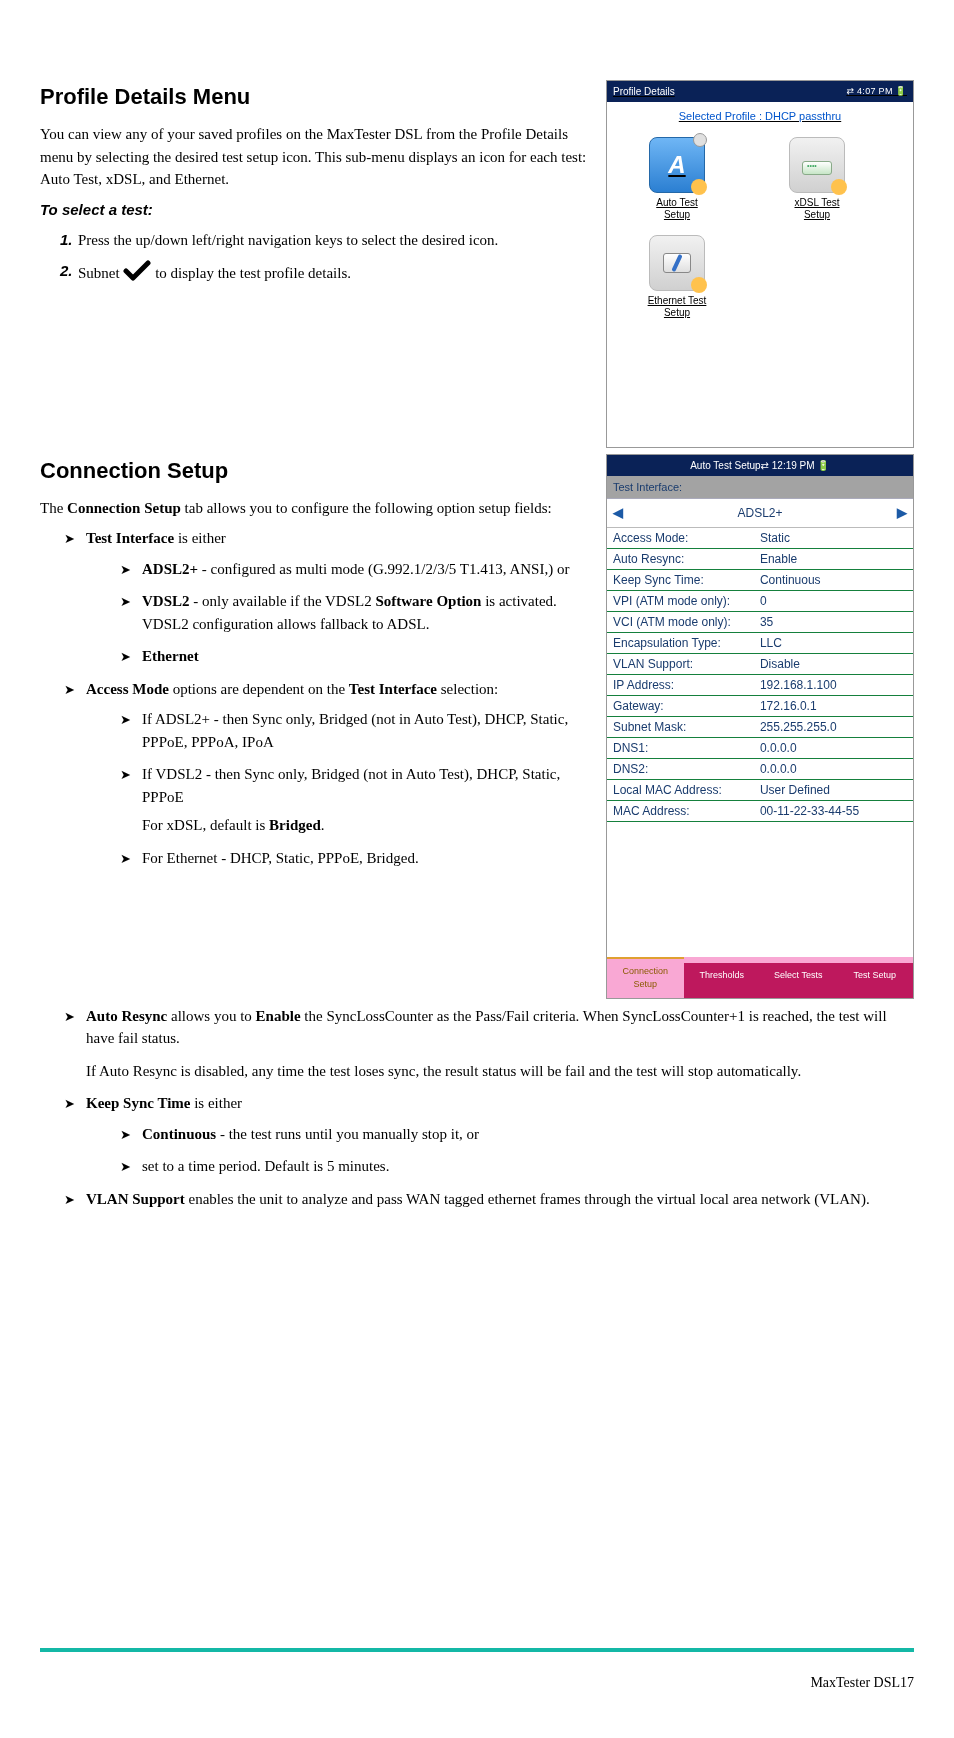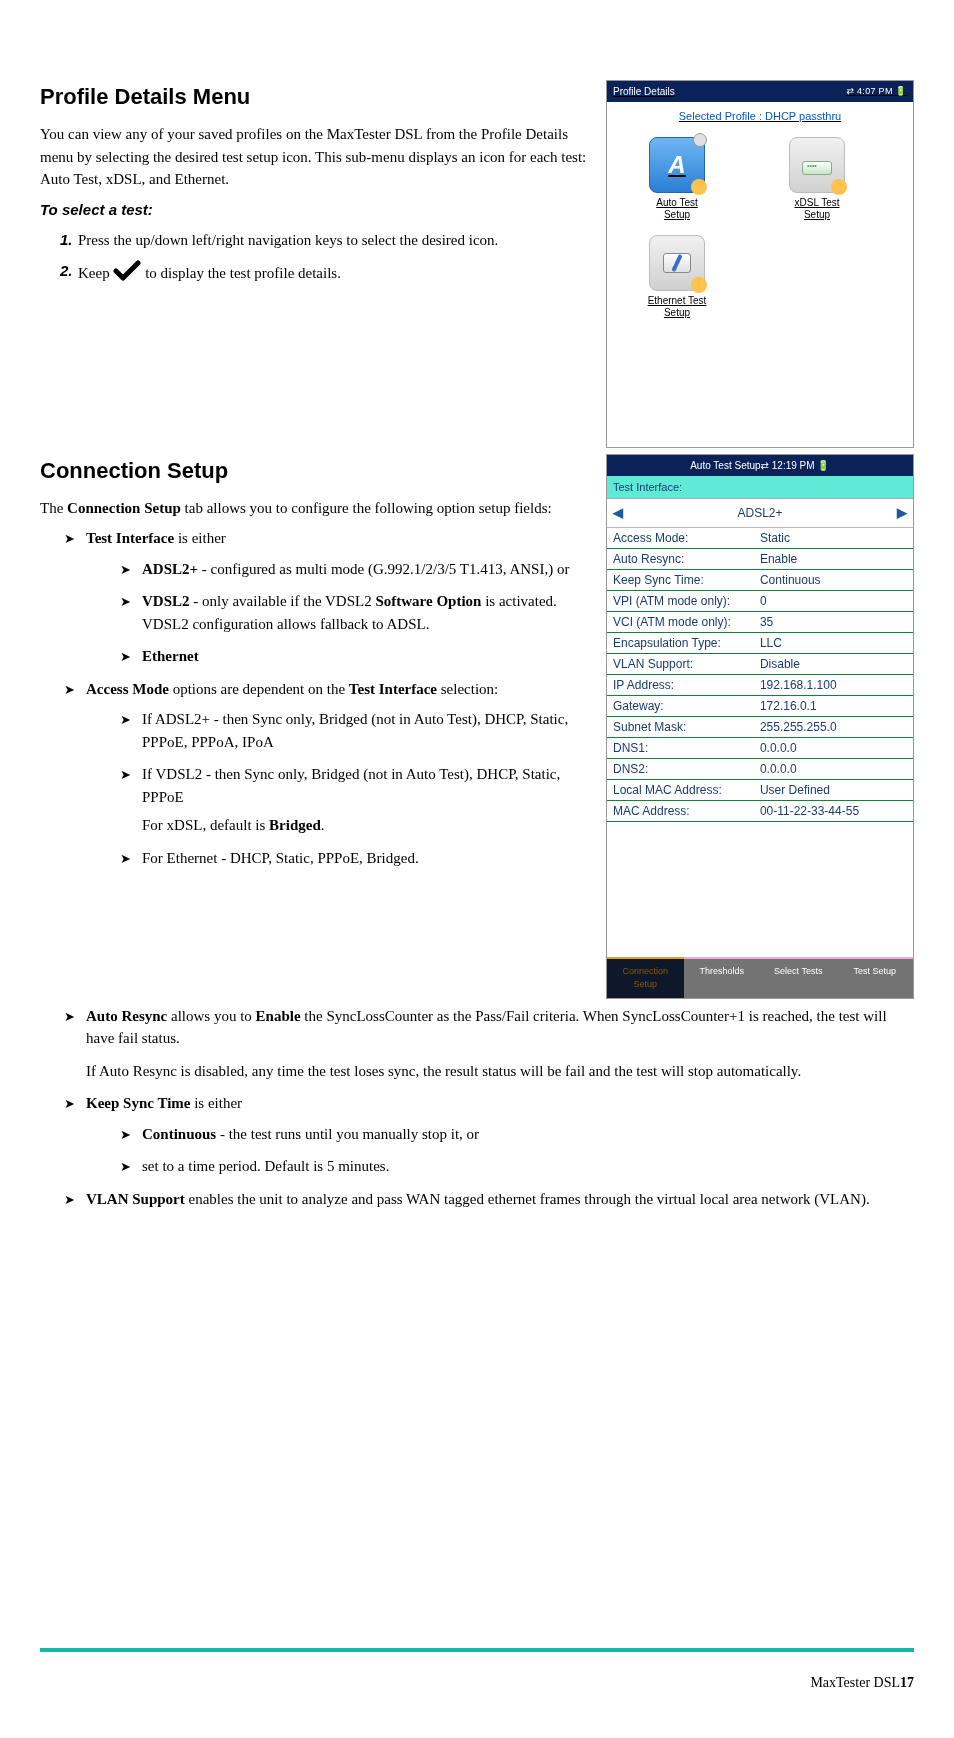--- a/index.html
+++ b/index.html
@@ -62,21 +62,21 @@
     position: absolute;
     left: 40px;
     right: 40px;
     bottom: 45px;
     border-top: 4px solid #14b8a6;
     padding-top: 20px;
     font-size: 14px;
     display: flex;
     justify-content: flex-end;
   }
-  .footer .page { font-weight: bold; }
+  .footer .page { font-weight: normal; }
 
   
   .sshot {
     border: 1px solid #999;
     width: 308px;
     background: #fff;
     font-family: Arial, sans-serif;
     font-size: 10px;
     color: #000;
     text-decoration: underline;
@@ -161,21 +161,21 @@
     color: #000;
   }
   .sshot2 .titlebar {
     background: #0a2257;
     color: #fff;
     padding: 3px 6px;
     font-size: 10px;
     display: flex; justify-content: center; align-items: center;
   }
   .sshot2 .field-title {
-    background: #5eead4;
+    background: #a3a3a3;
     color: #1a3c6e;
     padding: 3px 6px;
     border-bottom: 1px solid #aab;
     font-size: 11px;
   }
   .sshot2 .selector {
     display: flex; align-items: center; justify-content: space-between;
     background: #fff;
     padding: 4px 6px;
     border-bottom: 1px solid #bbb;
@@ -194,46 +194,46 @@
   .sshot2 .kv-table td:last-child { color: #1a3c6e; width: 52%; }
   .sshot2 .spacer { height: 135px; }
   .sshot2 .tabs {
     display: flex;
     font-size: 9px;
   }
   .sshot2 .tab {
     flex: 1;
     text-align: center;
     padding: 6px 2px;
-    border-top: 2px solid #f9a8d4;
-    background: #737373;
+    border-top: 6px solid #f9a8d4;
+    background: #be185d;
     color: #fff;
   }
   .sshot2 .tab.active {
-    background: #0f172a;
+    background: #f9a8d4;
     color: #8a5a00;
     border-top: 2px solid #e0a030;
   }
 </style>
 </head>
 <body>
 
 <div class="col-wrap">
   <div class="col-text">
     <h2>Profile Details Menu</h2>
     <p class="intro">You can view any of your saved profiles on the MaxTester DSL from the Profile Details menu by selecting the desired test setup icon. This sub-menu displays an icon for each test: Auto Test, xDSL, and Ethernet.</p>
     <h3>To select a test:</h3>
     <ol class="steps">
       <li>
         <span class="num">1.</span>
         <span>Press the up/down left/right navigation keys to select the desired icon.</span>
       </li>
       <li>
         <span class="num">2.</span>
-        <span>Keep </span>
+        <span>Subnet </span>
         <span class="check-icon">
           <svg width="28" height="22" viewBox="0 0 28 22">
               <path d="M3 11 L10 18 L25 3" stroke="#000" stroke-width="5" fill="none" stroke-linecap="round" stroke-linejoin="round"></path>
             </svg>
         </span>
         <span> to display the test profile details.</span>
       </li>
     </ol>
     <div class="pushdown"></div>
   </div>

